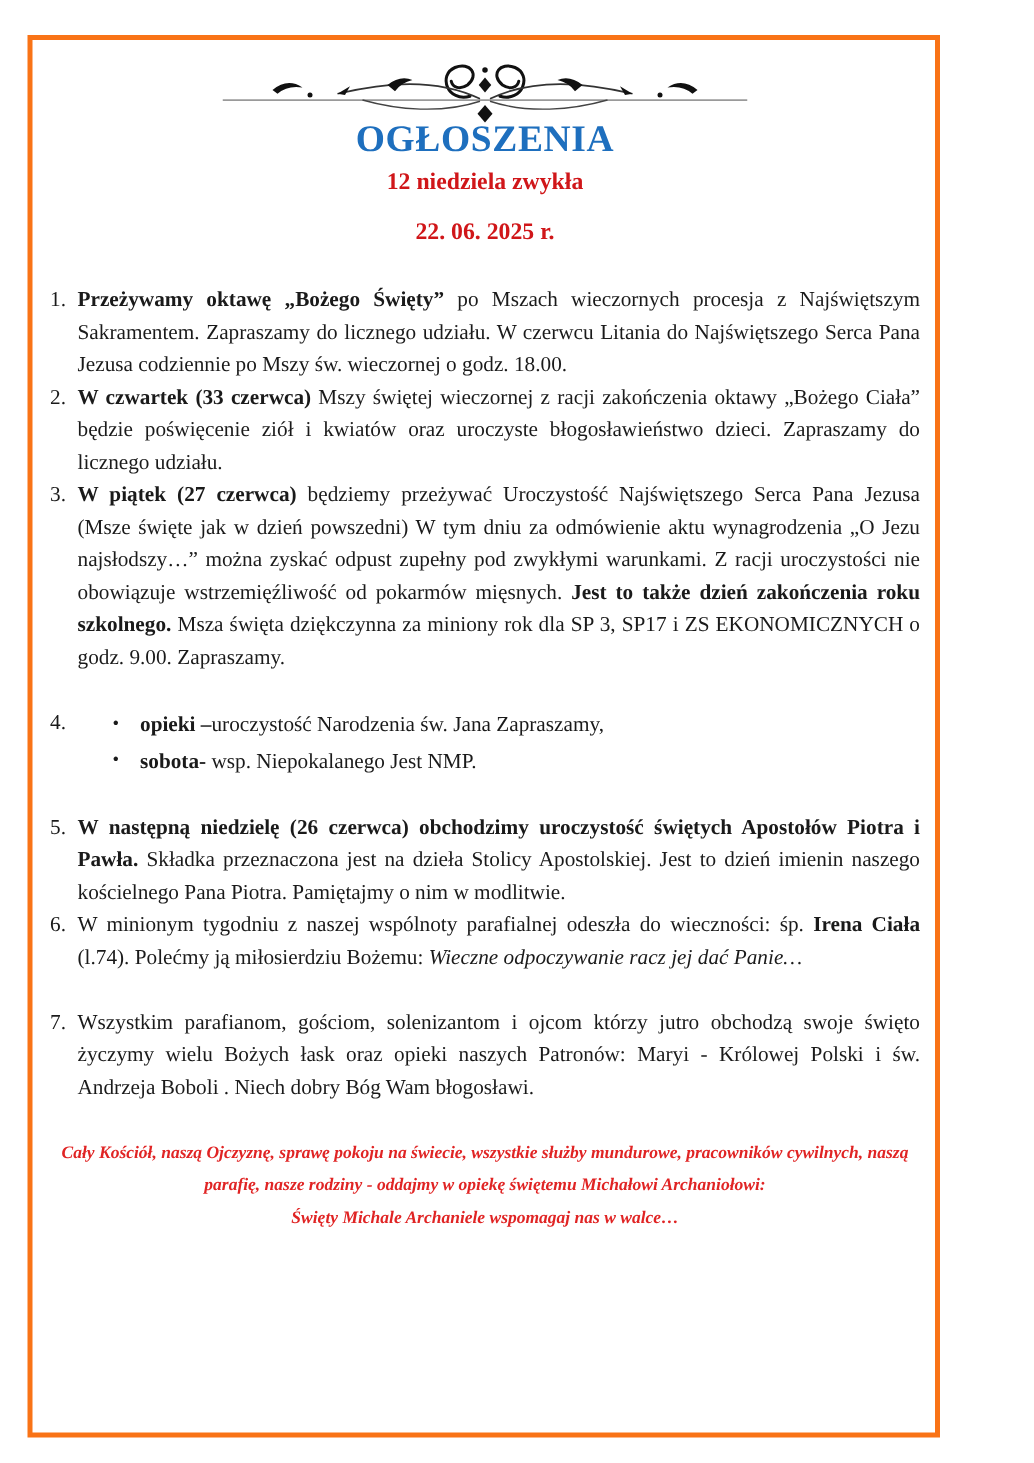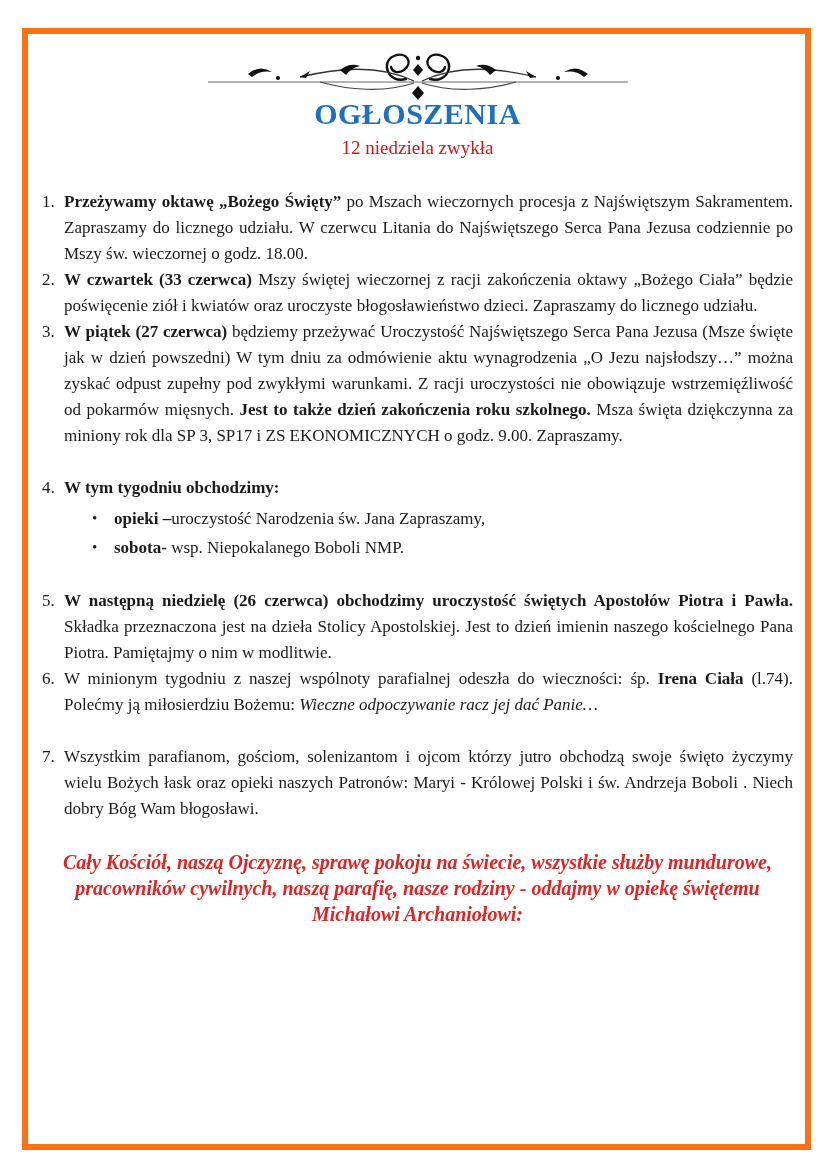--- a/index.html
+++ b/index.html
@@ -2,48 +2,48 @@
 <html lang="pl"><head>
 <meta charset="utf-8">
 <style>
   html,body{margin:0;padding:0;background:#fff;}
   body{
     width:827px;height:1170px;position:relative;
     font-family:"Liberation Serif","DejaVu Serif",serif;
     color:#1a1a1a;
   }
   .page-border{
-    position:absolute;left:22px;top:28px;width:789px;height:1122px;
-    border:6px solid #f97316;box-sizing:border-box;background:#fff;
+    position:absolute;left:22px;top:28px;width:730px;height:1122px;
+    border:4px solid #f97316;box-sizing:border-box;background:#fff;
     padding:6px 12px 0 14px;
   }
   .ornament{display:block;margin:6px auto 0 auto;}
   .title{
     text-align:center;font-size:30px;font-weight:bold;line-height:1.05;
     margin:-4px 0 0 0;letter-spacing:.5px;
   }
   .subtitle,.datetext{
-    text-align:center;font-size:19px;font-weight:normal;line-height:24px;margin:16px;
+    text-align:center;font-size:19px;font-weight:bold;line-height:24px;margin:16px;
   }
   .subtitle{margin-top:6px;}
   .announcements{margin-top:29px;}
   .item{
     position:relative;padding-left:22px;text-align:justify;
     font-size:17px;line-height:26px;
   }
   .item .num{position:absolute;left:0;top:0;}
   .item.gap{margin-top:26px;}
   .s-b{font-weight:bold;}
   .s-bi{font-weight:normal;font-style:italic;}
   .bullets{margin-top:3px;margin-bottom:3px;}
   .bullet{position:relative;padding-left:50px;text-align:left;line-height:29px;}
   .bullet .dot{position:absolute;left:28px;font-size:15px;}
   .footer-red{
     margin-top:27px;text-align:center;font-weight:bold;font-style:italic;
-    font-size:20px;line-height:26px;
+    font-size:14px;line-height:26px;
   }
   .footer-red p{margin:0;}
 </style>
 </head>
 <body>
 
 <div class="page-border">
 
   <svg class="ornament" width="420" height="56" viewBox="0 0 420 56" fill="none" xmlns="http://www.w3.org/2000/svg">
     <line x1="0" y1="36" x2="420" y2="36" stroke="#9a9a9a" stroke-width="1.4"></line>
@@ -67,31 +67,33 @@
     <path d="M288 24 q-10 -8 -20 -4 q9 2 14 9 Z" fill="#111"></path>
 
     <path d="M40 28 q12 -10 24 -2 q-12 -2 -20 5 Z" fill="#111"></path>
     <circle cx="70" cy="32" r="2" fill="#111"></circle>
     <path d="M380 28 q-12 -10 -24 -2 q12 -2 20 5 Z" fill="#111"></path>
     <circle cx="350" cy="32" r="2" fill="#111"></circle>
   </svg>
 
   <h1 class="title" style="color: rgb(30, 111, 190);">OGŁOSZENIA</h1>
   <p class="subtitle" style="color: rgb(208, 22, 25);">12 niedziela zwykła</p>
+  <p class="datetext" style="color: rgb(208, 22, 25);">22. 06. 2025 r.</p>
 
   <div class="announcements">
       <div class="item"><span class="num">1.</span><span class="s-b">Przeżywamy oktawę „Bożego Święty” </span><span class="s-n">po Mszach wieczornych procesja z Najświętszym Sakramentem. Zapraszamy do licznego udziału. W czerwcu Litania do Najświętszego Serca Pana Jezusa codziennie po Mszy św.  wieczornej o godz. 18.00.</span></div>
       <div class="item"><span class="num">2.</span><span class="s-b">W czwartek (33 czerwca) </span><span class="s-n">Mszy świętej wieczornej z racji zakończenia oktawy „Bożego Ciała” będzie poświęcenie ziół i kwiatów oraz uroczyste błogosławieństwo dzieci. Zapraszamy do licznego udziału.</span></div>
       <div class="item"><span class="num">3.</span><span class="s-b">W piątek (27 czerwca) </span><span class="s-n">będziemy przeżywać Uroczystość Najświętszego Serca Pana Jezusa (Msze święte jak w dzień powszedni) W tym dniu za odmówienie aktu wynagrodzenia „O Jezu najsłodszy…” można zyskać odpust zupełny pod zwykłymi warunkami. Z racji uroczystości nie obowiązuje wstrzemięźliwość od pokarmów mięsnych. </span><span class="s-b">Jest to także dzień zakończenia roku szkolnego. </span><span class="s-n">Msza święta dziękczynna za miniony rok dla SP 3, SP17 i ZS EKONOMICZNYCH o godz. 9.00. Zapraszamy.</span></div>
-      <div class="item gap"><span class="num">4.</span><span class="s-b">W tym tygodniu obchodzimy:</span><div class="bullets">
+      <div class="item gap"><span class="num">4.</span><div class="bullets">
           <div class="bullet"><span class="dot">•</span><span class="s-b">opieki –</span><span class="s-n">uroczystość Narodzenia św. Jana Zapraszamy,</span></div>
-          <div class="bullet"><span class="dot">•</span><span class="s-b">sobota-</span><span class="s-n"> wsp. Niepokalanego Boboli NMP.</span></div>
+          <div class="bullet"><span class="dot">•</span><span class="s-b">sobota-</span><span class="s-n"> wsp. Niepokalanego Jest NMP.</span></div>
         </div></div>
       <div class="item gap"><span class="num">5.</span><span class="s-b">W następną niedzielę (26 czerwca) obchodzimy uroczystość świętych  Apostołów Piotra i Pawła. </span><span class="s-n">Składka przeznaczona jest na dzieła Stolicy Apostolskiej. Jest to dzień imienin naszego kościelnego Pana Piotra. Pamiętajmy o nim w modlitwie.</span></div>
       <div class="item"><span class="num">6.</span><span class="s-n">W minionym tygodniu z naszej wspólnoty parafialnej odeszła do wieczności: śp. </span><span class="s-b">Irena Ciała </span><span class="s-n">(l.74). Polećmy ją miłosierdziu Bożemu: </span><span class="s-bi">Wieczne odpoczywanie racz jej dać Panie…</span></div>
       <div class="item gap"><span class="num">7.</span><span class="s-n">Wszystkim parafianom, gościom, solenizantom i ojcom którzy jutro obchodzą swoje święto życzymy wielu Bożych łask oraz opieki naszych Patronów: Maryi - Królowej Polski i św. Andrzeja Boboli . Niech dobry Bóg Wam błogosławi.</span></div>
     </div>
 
   <div class="footer-red" style="color: rgb(224, 36, 36);">
     <p>Cały Kościół, naszą Ojczyznę, sprawę pokoju na świecie, wszystkie służby mundurowe, pracowników cywilnych,  naszą parafię, nasze rodziny - oddajmy w opiekę świętemu Michałowi Archaniołowi:</p>
+    <p>Święty Michale Archaniele wspomagaj nas w walce…</p>
   </div>
 
 </div>
 
 </body></html>

